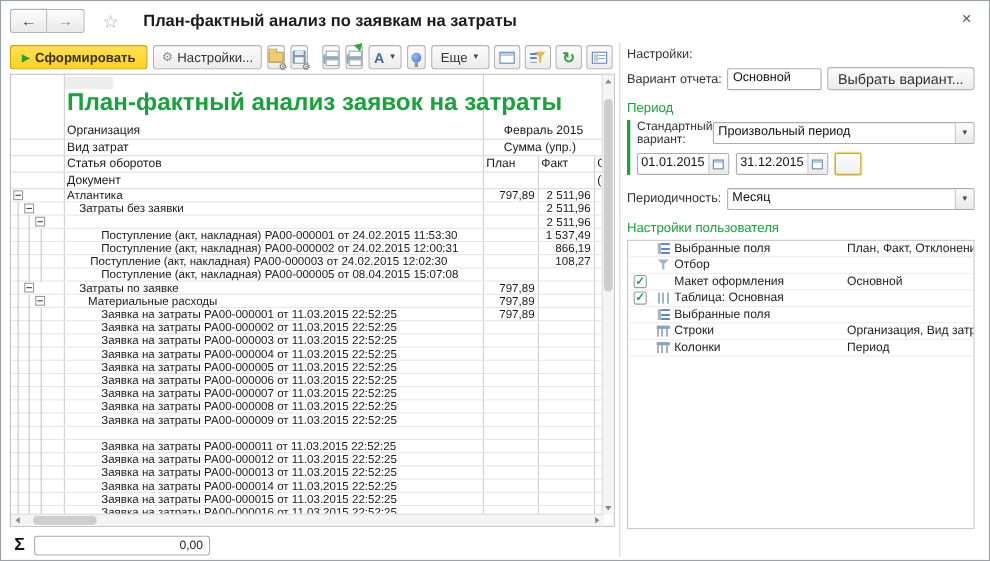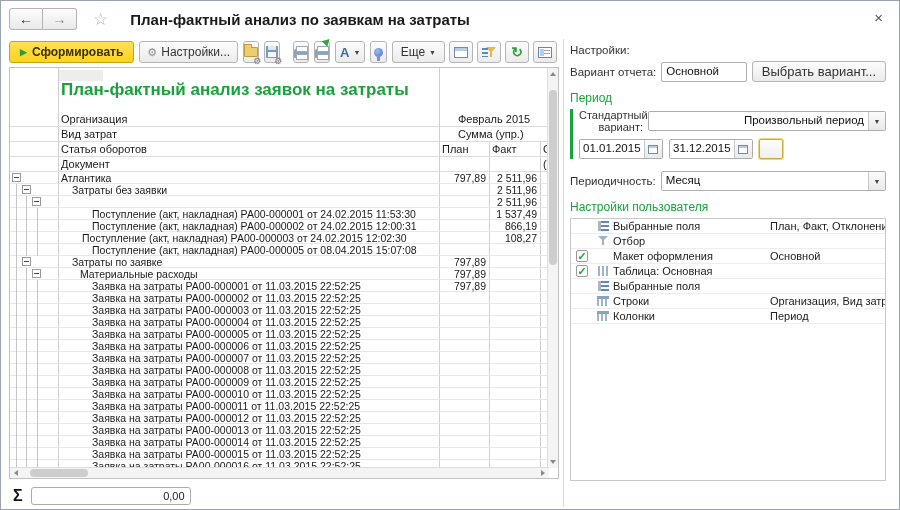--- a/index.html
+++ b/index.html
@@ -46,21 +46,21 @@
   .panel-shape { width:14px; height:11px; border:1px solid #5f87b8; background:#fff; position:relative; }
   .panel-shape::before { content:""; position:absolute; left:1px; top:1px; width:4px; height:7px; background:#b9cde4; }
   .panel-shape::after { content:""; position:absolute; right:1px; top:2px; width:6px; height:6px; background:repeating-linear-gradient(to bottom, #8fa8c4 0 1px, transparent 1px 3px); }
   .tb-right { margin-left:auto; display:flex; gap:4px; align-items:center; }
 
   
   .report { position:absolute; left:8px; top:66px; width:550px; height:412px; border:1px solid #c2c2c2; background:#fff; }
   .sheet { position:absolute; left:0; top:0; width:539px; height:400px; overflow:hidden; }
   .vline { position:absolute; top:0; bottom:0; width:1px; background:#cfcfcf; }
   .cell-ghost { position:absolute; left:49px; top:2px; width:44px; height:11px; background:#ededed; }
-  .rpt-title { position:absolute; left:51px; top:12px; font-size:17px; font-weight:700; color:#19a23c; white-space:nowrap; }
+  .rpt-title { position:absolute; left:51px; top:12px; font-size:22px; font-weight:700; color:#19a23c; white-space:nowrap; }
   .hdr-row { position:absolute; left:0; width:539px; height:15px; border-bottom:1px solid #dcdcdc; font-size:11px; color:#1a1a1a; }
   .hdr-label { position:absolute; left:51px; top:1px; }
   .hdr-rightcell { position:absolute; left:448px; top:1px; }
   .hdr-plan { position:absolute; left:432px; top:1px; }
   .hdr-fact { position:absolute; left:482px; top:1px; }
   .hdr-dev  { position:absolute; left:533px; top:1px; }
   .rows-host { position:absolute; left:0; top:104px; width:539px; }
   .rt-row { position:relative; width:539px; height:12px; border-bottom:1px solid #e7e7e7; font-size:10.5px; color:#1a1a1a; }
   .rt-label { position:absolute; left:48px; right:110px; top:0; height:12px; line-height:12px; white-space:nowrap; overflow:hidden; }
   .rt-plan { position:absolute; left:430px; width:46px; top:0; height:12px; line-height:12px; text-align:right; }
@@ -380,21 +380,20 @@
 
     <div class="rt-label" style="padding-left: 34px;">Заявка на затраты РА00-000009 от 11.03.2015 22:52:25</div>
     <div class="rt-plan"></div>
     <div class="rt-fact"></div>
   </div>
           <div class="rt-row">
     <div class="tl tl1"></div>
     <div class="tl tl2"></div>
     <div class="tl tl3"></div>
 
-    <div class="rt-label" style="padding-left: 34px;">Заявка на затраты РА00-000010 от 11.03.2015 22:52:25</div>
     <div class="rt-plan"></div>
     <div class="rt-fact"></div>
   </div>
           <div class="rt-row">
     <div class="tl tl1"></div>
     <div class="tl tl2"></div>
     <div class="tl tl3"></div>
 
     <div class="rt-label" style="padding-left: 34px;">Заявка на затраты РА00-000011 от 11.03.2015 22:52:25</div>
     <div class="rt-plan"></div>
@@ -468,21 +467,21 @@
   <div class="rpanel">
     <div class="rp-label" style="margin-top:3px;">Настройки:</div>
     <div class="rp-row">
       <span class="rp-label">Вариант отчета:</span>
       <div class="input-box grow">Основной</div>
       <div class="btn-sm">Выбрать вариант...</div>
     </div>
 
     <div class="section-label">Период</div>
     <div class="period-block">
-      <div class="rp-row" style="margin-top:2px;text-align:right;">
+      <div class="rp-row" style="margin-top:2px;">
         <div class="two-line">
           <div>Стандартный</div>
           <div>вариант:</div>
         </div>
         <div class="combo grow">
           <div class="combo-val">Произвольный период</div>
           <div class="combo-btn">
               <span>▼</span>
             </div>
         </div>

